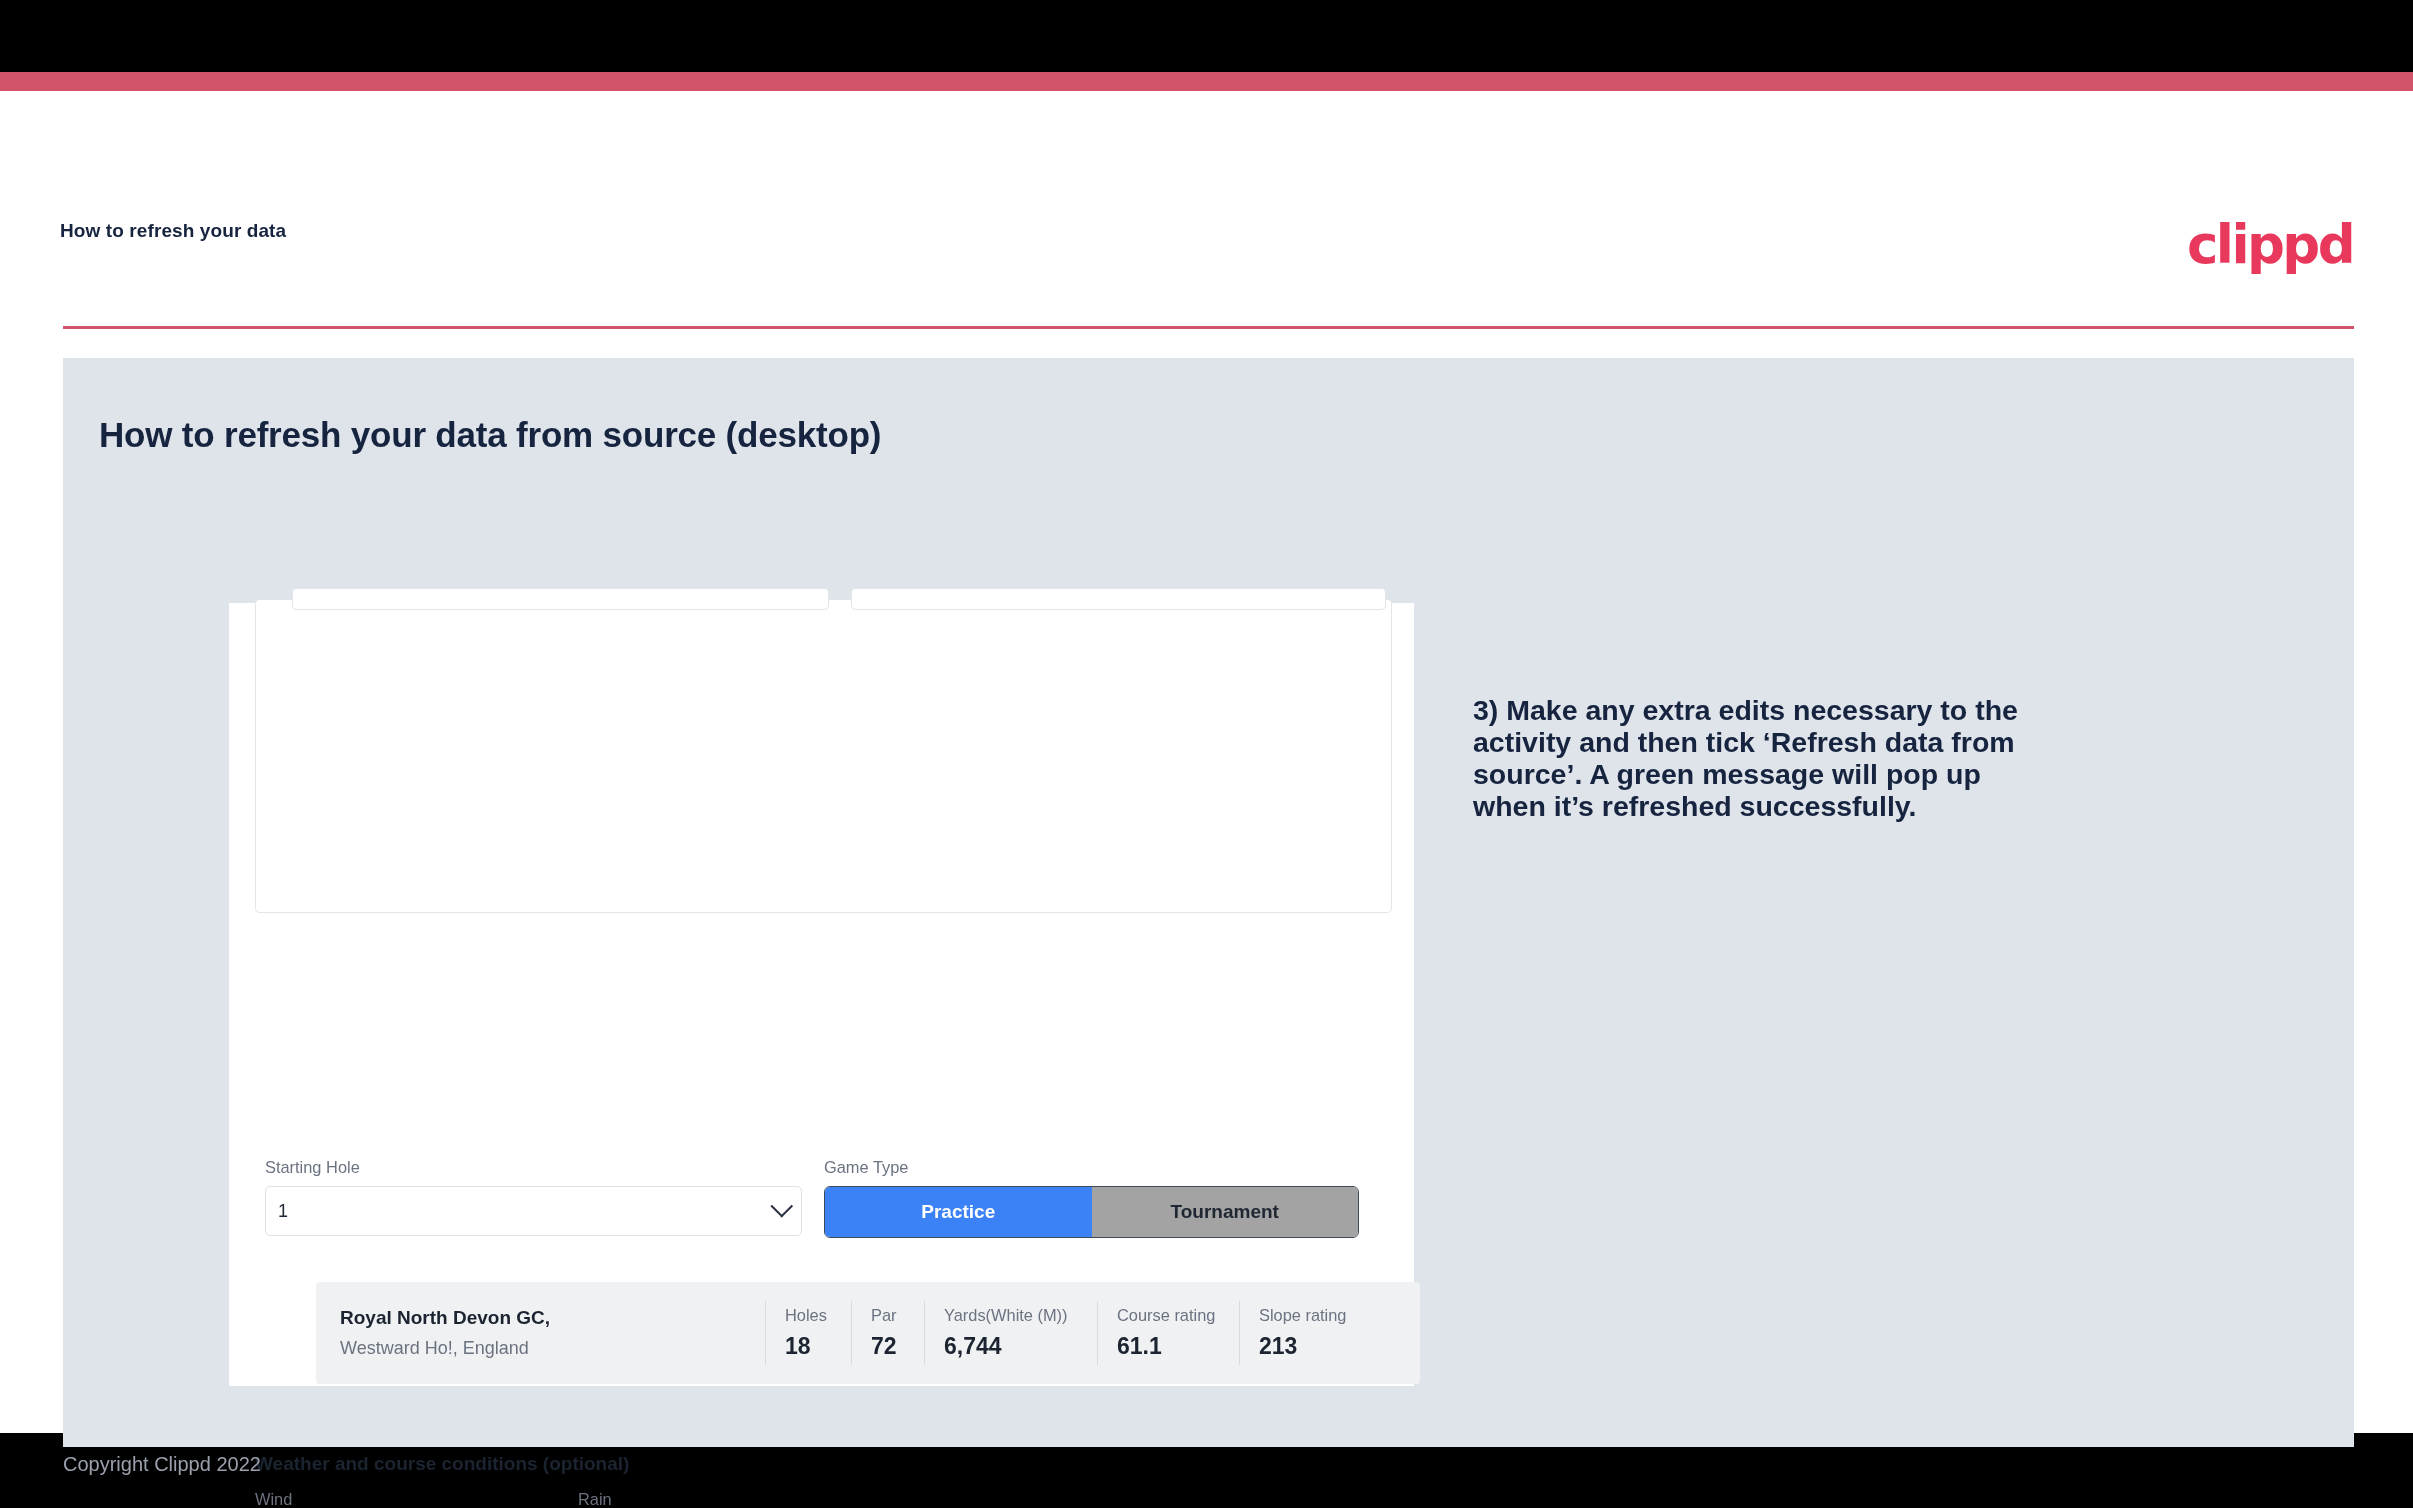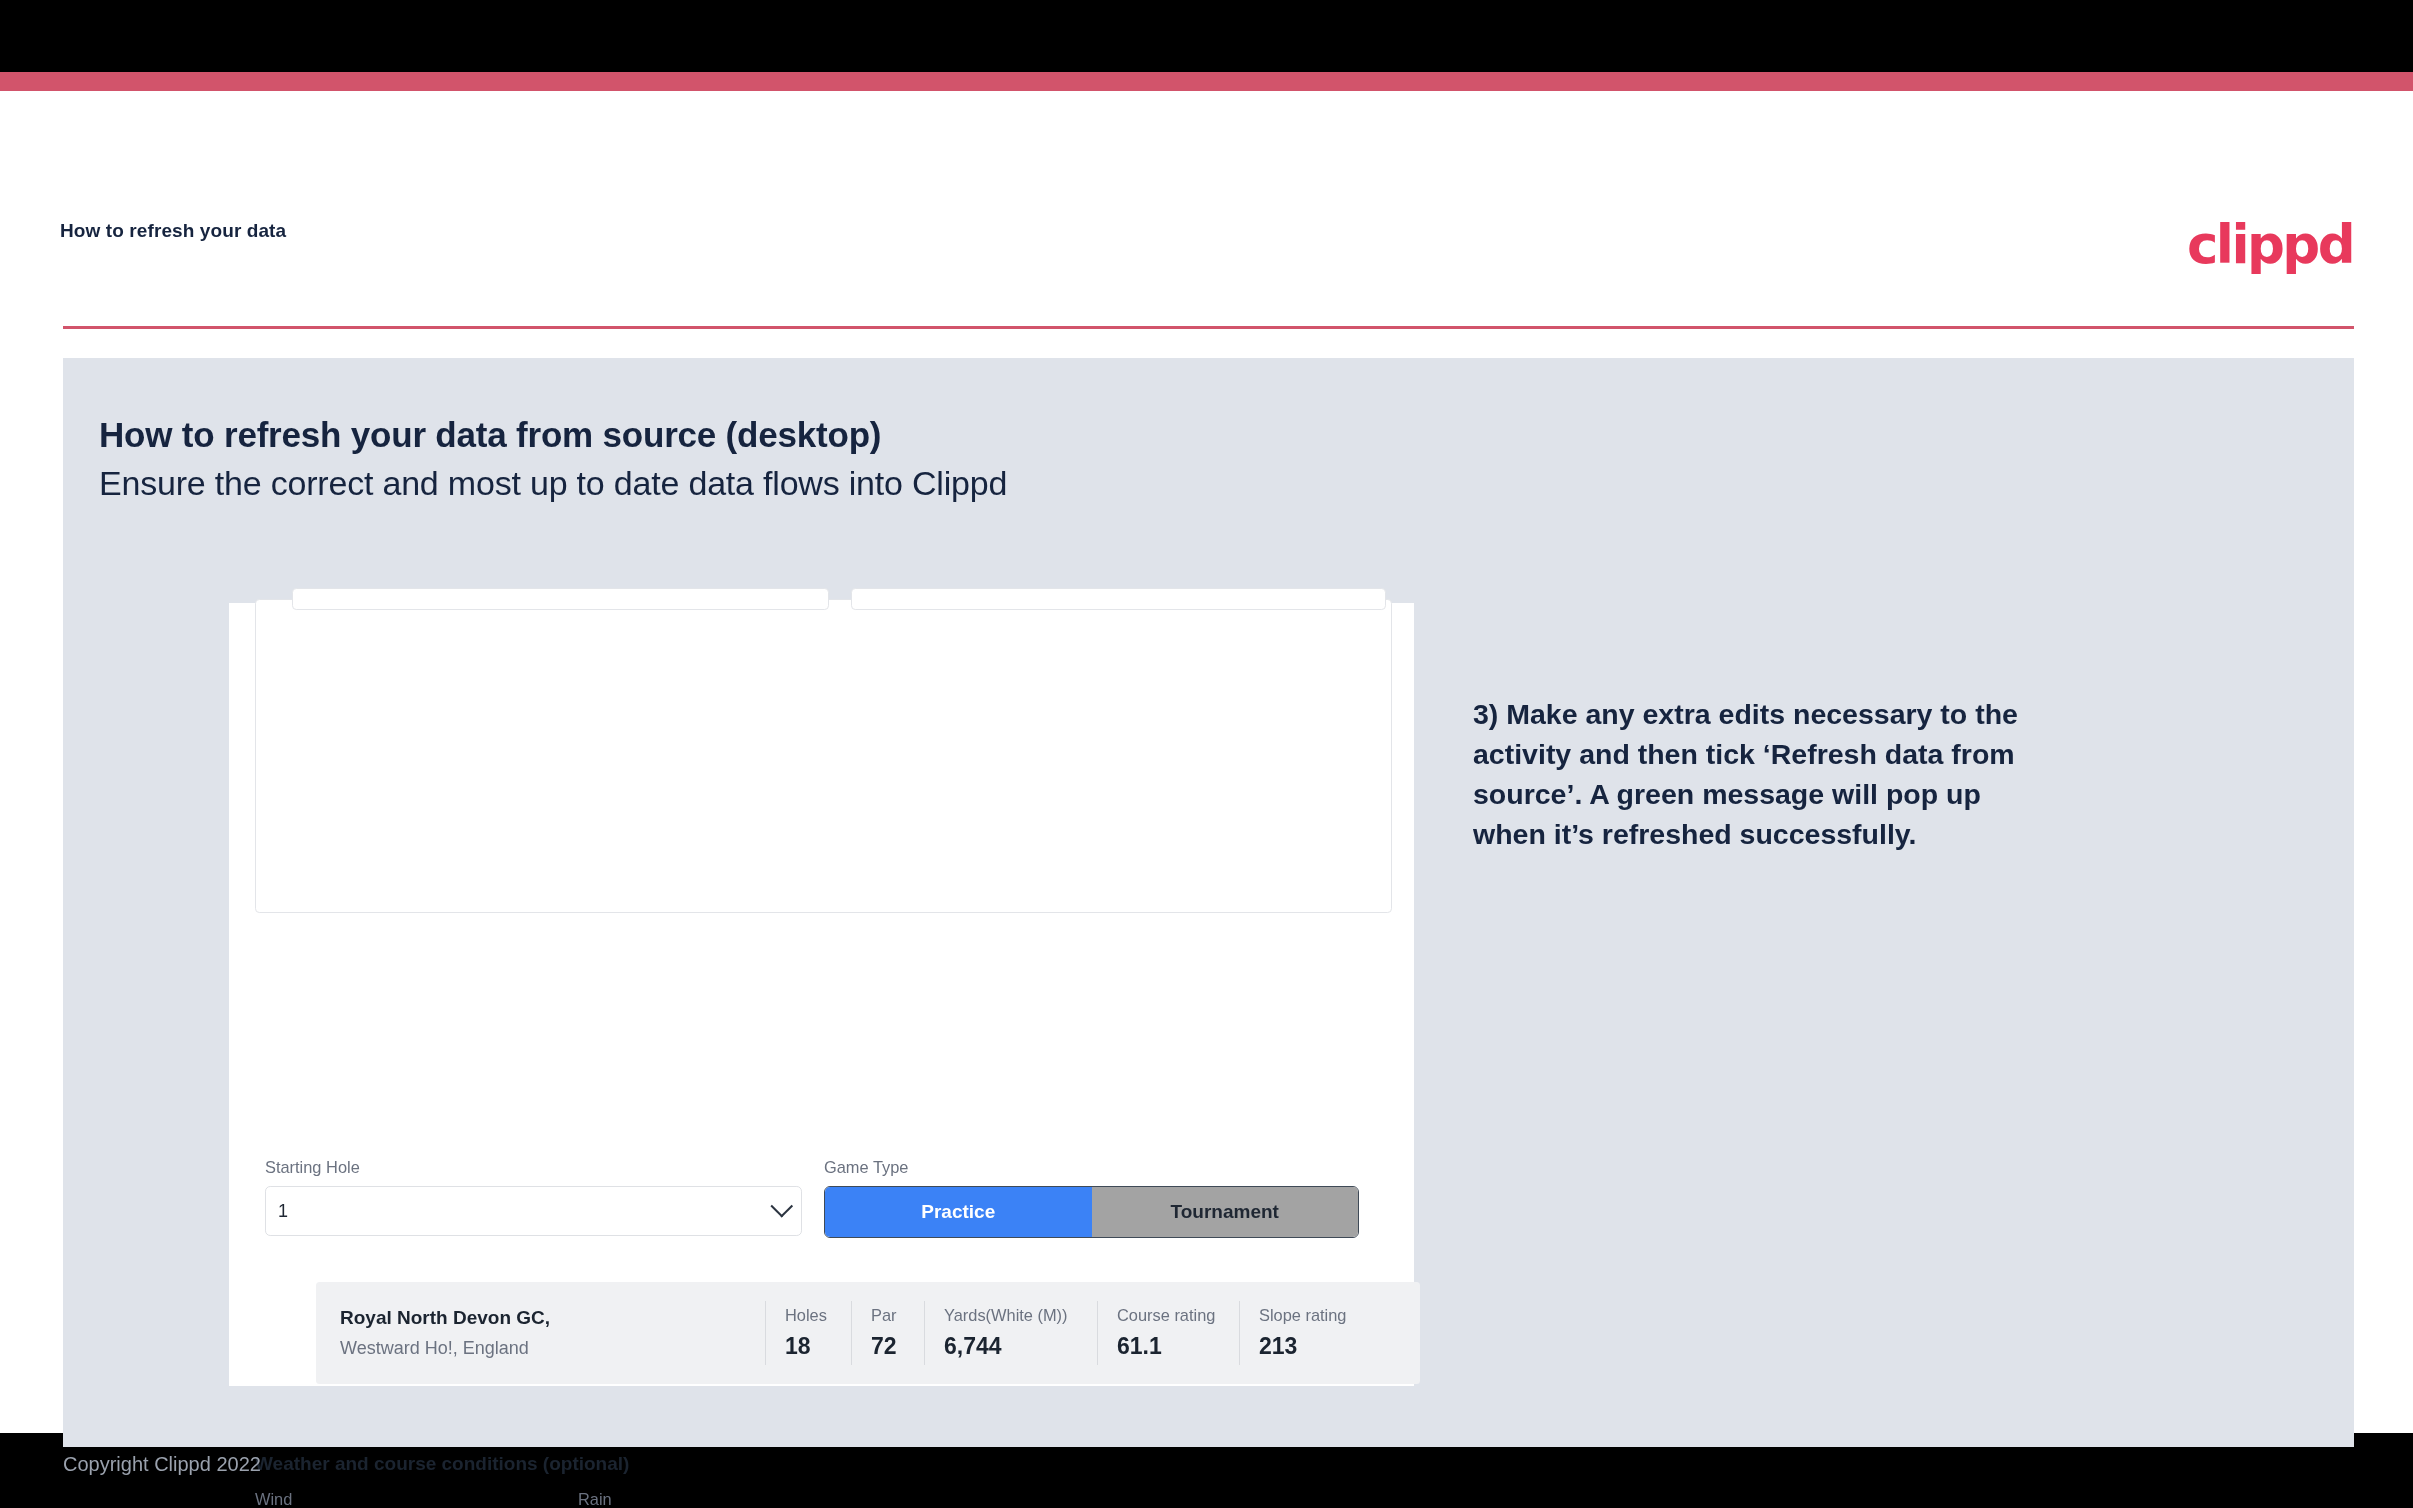--- a/index.html
+++ b/index.html
@@ -44,21 +44,21 @@
     font-size:35px; font-weight:700; color:#16243f; letter-spacing:-0.2px;
   }
   .h2 {
     position:absolute; left:99px; top:373px;
     font-size:34px; font-weight:400; color:#16243f; letter-spacing:-0.2px;
   }
 
   
   .instructions {
     position:absolute; left:1473px; top:603px; width:552px;
-    font-size:28.5px; line-height:40px; font-weight:600; color:#16243f;
+    font-size:28.5px; line-height:32px; font-weight:600; color:#16243f;
   }
 
   
   .card {
     position:absolute; left:229px; top:512px; width:1185px; height:783px;
     background:#fff;
   }
 
   .inner-box {
     position:absolute; left:26px; top:-4.3px; width:1137px; height:314px;
@@ -134,21 +134,20 @@
 
   <div class="slide">
 
     <div class="eyebrow">How to refresh your data</div>
     <div class="logo">clippd</div>
     <div class="rule"></div>
 
     <div class="panel"></div>
 
     <div class="h1">How to refresh your data from source (desktop)</div>
-    <div class="h2">Ensure the correct and most up to date data flows into Clippd</div>
 
     <div class="instructions">3) Make any extra edits necessary to the activity and then tick ‘Refresh data from source’. A green message will pop up when it’s refreshed successfully.</div>
 
     <div class="card">
 
       <div class="inner-box">
         <div class="cut-input a"></div>
         <div class="cut-input b"></div>
       </div>
 

